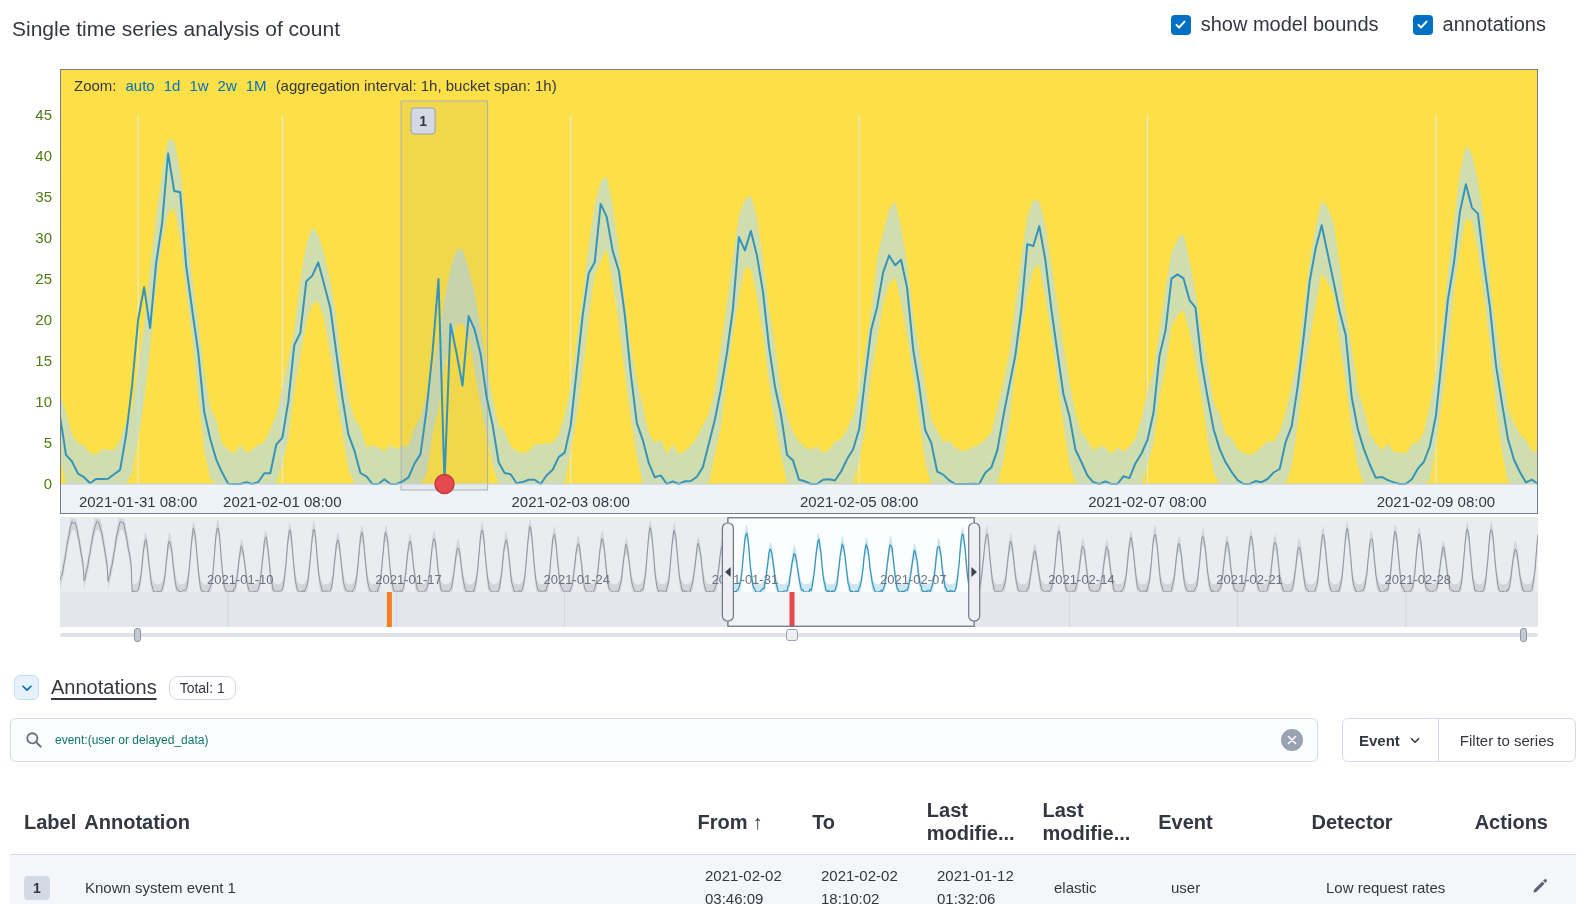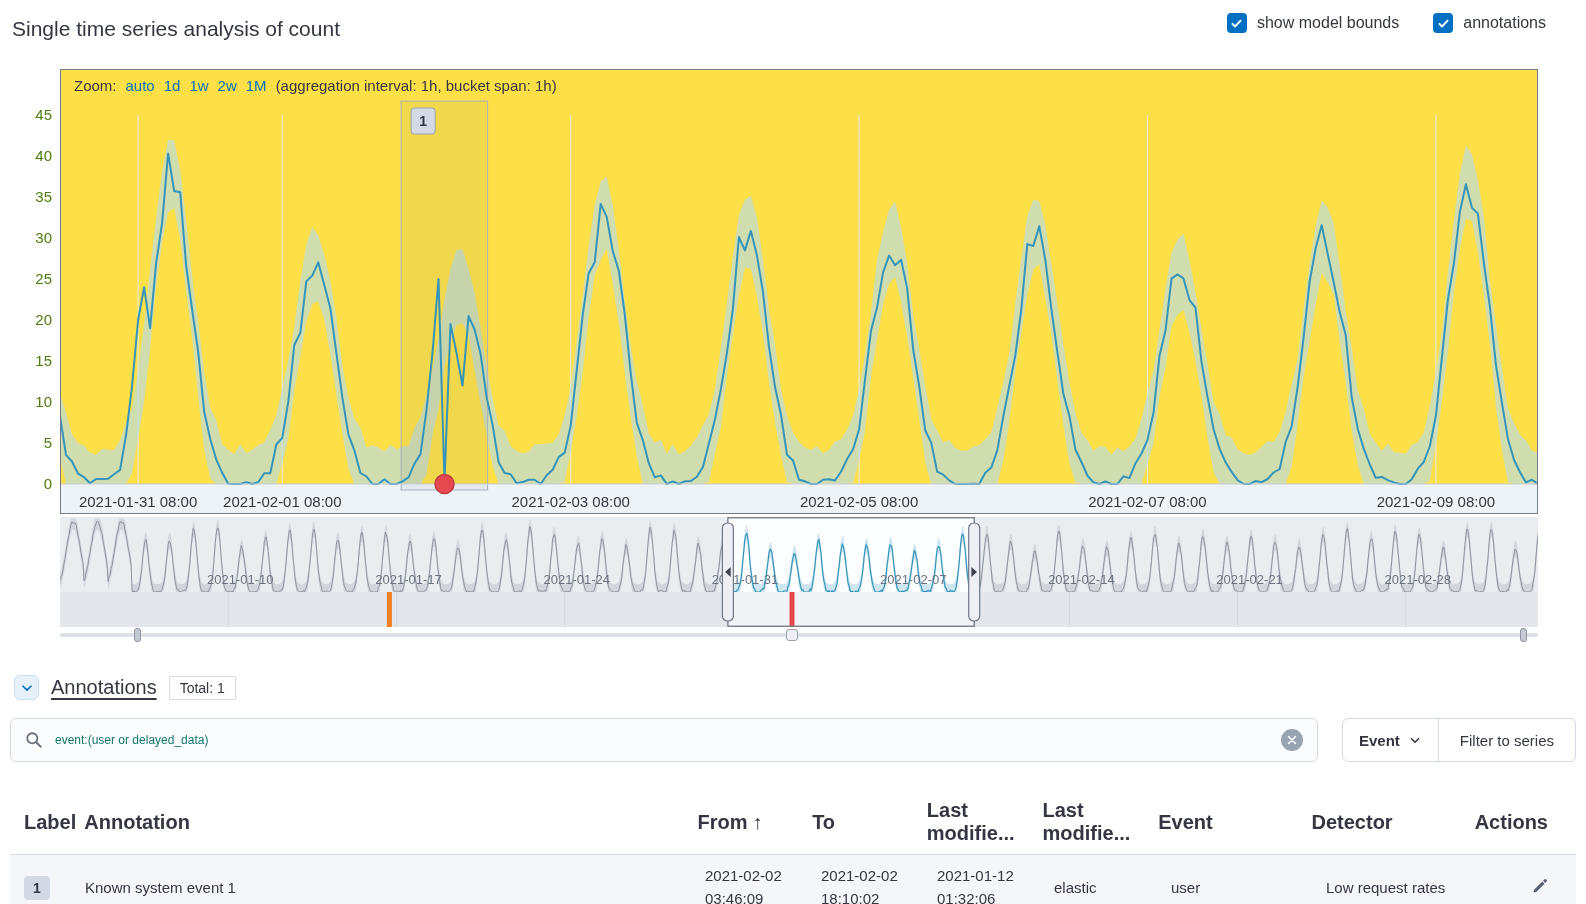--- a/index.html
+++ b/index.html
@@ -1,21 +1,21 @@
 <!DOCTYPE html>
 <html><head>
 <meta charset="utf-8">
 <style>
   * { box-sizing: border-box; }
   body { margin:0; background:#fff; font-family:"Liberation Sans", sans-serif; color:#343741; }
   .page { position:relative; width:1586px; height:904px; background:#fff; overflow:hidden; }
 
   .title { position:absolute; left:12px; top:17px; font-size:21px; font-weight:500; color:#343741; }
   .checks { position:absolute; right:40px; top:13px; display:flex; gap:34px; align-items:center; }
-  .check { display:flex; gap:10px; align-items:center; font-size:16px; cursor:pointer; }
+  .check { display:flex; gap:10px; align-items:center; font-size:20px; cursor:pointer; }
   .checkbox { width:20px; height:20px; border-radius:4px; background:#0071c2; display:flex; align-items:center; justify-content:center; flex:none; }
 
   .y-axis { position:absolute; left:0; top:69px; width:52px; height:444px; }
   .y-axis div { position:absolute; right:0; font-size:15px; color:#4d7c0f; }
 
   .focus-box { position:absolute; left:60px; top:69px; width:1478px; height:445px; border:1.5px solid #747c8c; background:#fde047; overflow:hidden; }
   .zoom-row { position:absolute; left:13px; top:7px; display:flex; gap:9px; font-size:15px; align-items:baseline; z-index:2; }
   .zoom-link { color:#0071c2; cursor:pointer; text-decoration:none; }
   .zoom-note { margin-left:0; color:#343741; }
   #focus-svg { position:absolute; left:-1.5px; top:-1.5px; display:block; }
@@ -24,21 +24,21 @@
   .scrollbar { position:absolute; left:60px; top:628px; width:1478px; height:15px; }
   .sb-track { position:absolute; left:0; right:0; top:5px; height:4px; background:#dde1e8; border-radius:2px; }
   .sb-handle { position:absolute; top:0; width:7px; height:14px; border-radius:3px; background:#c3cad4; border:1px solid #8e96a3; cursor:ew-resize; }
   .sb-left { left:74px; }
   .sb-right { left:1460px; }
   .sb-mid { position:absolute; top:1px; left:726px; width:12px; height:12px; border-radius:3px; background:#eef0f4; border:1px solid #98a2b3; cursor:pointer; }
 
   .ann-header { position:absolute; left:14px; top:675px; display:flex; align-items:center; gap:12px; }
   .ann-toggle { width:25px; height:25px; border-radius:6px; background:#e6f1fa; border:1px solid #c4dff2; display:flex; align-items:center; justify-content:center; cursor:pointer; }
   .ann-title { font-size:20px; color:#343741; text-decoration:underline; text-underline-offset:4px; }
-  .ann-total { border:1px solid #d3dae6; border-radius:1px; padding:3px 10px; font-size:14px; background:#fff; }
+  .ann-total { border:1px solid #d3dae6; border-radius:9px; padding:3px 10px; font-size:14px; background:#fff; }
 
   .search-row { position:absolute; left:10px; top:718px; width:1566px; display:flex; gap:24px; }
   .search-box { flex:1; height:44px; background:#fbfcfd; border:1px solid #d3dae6; border-radius:6px; display:flex; align-items:center; padding:0 14px; gap:10px; }
   .search-input { flex:1; border:none; outline:none; background:transparent; font-size:12px; color:#0f766e; font-family:inherit; }
   .clear-btn { width:22px; height:22px; border-radius:50%; background:#98a2b3; display:flex; align-items:center; justify-content:center; cursor:pointer; flex:none; }
   .filter-group { width:234px; height:44px; border:1px solid #d3dae6; border-radius:6px; display:flex; align-items:stretch; background:#fff; flex:none; }
   .fg-btn { display:flex; align-items:center; justify-content:center; gap:8px; font-size:15px; padding:0 14px; cursor:pointer; white-space:nowrap; flex:1; }
   .fg-event { font-weight:700; flex:0 0 auto; padding:0 16px; }
   .fg-divider { width:1px; background:#d3dae6; }
 

